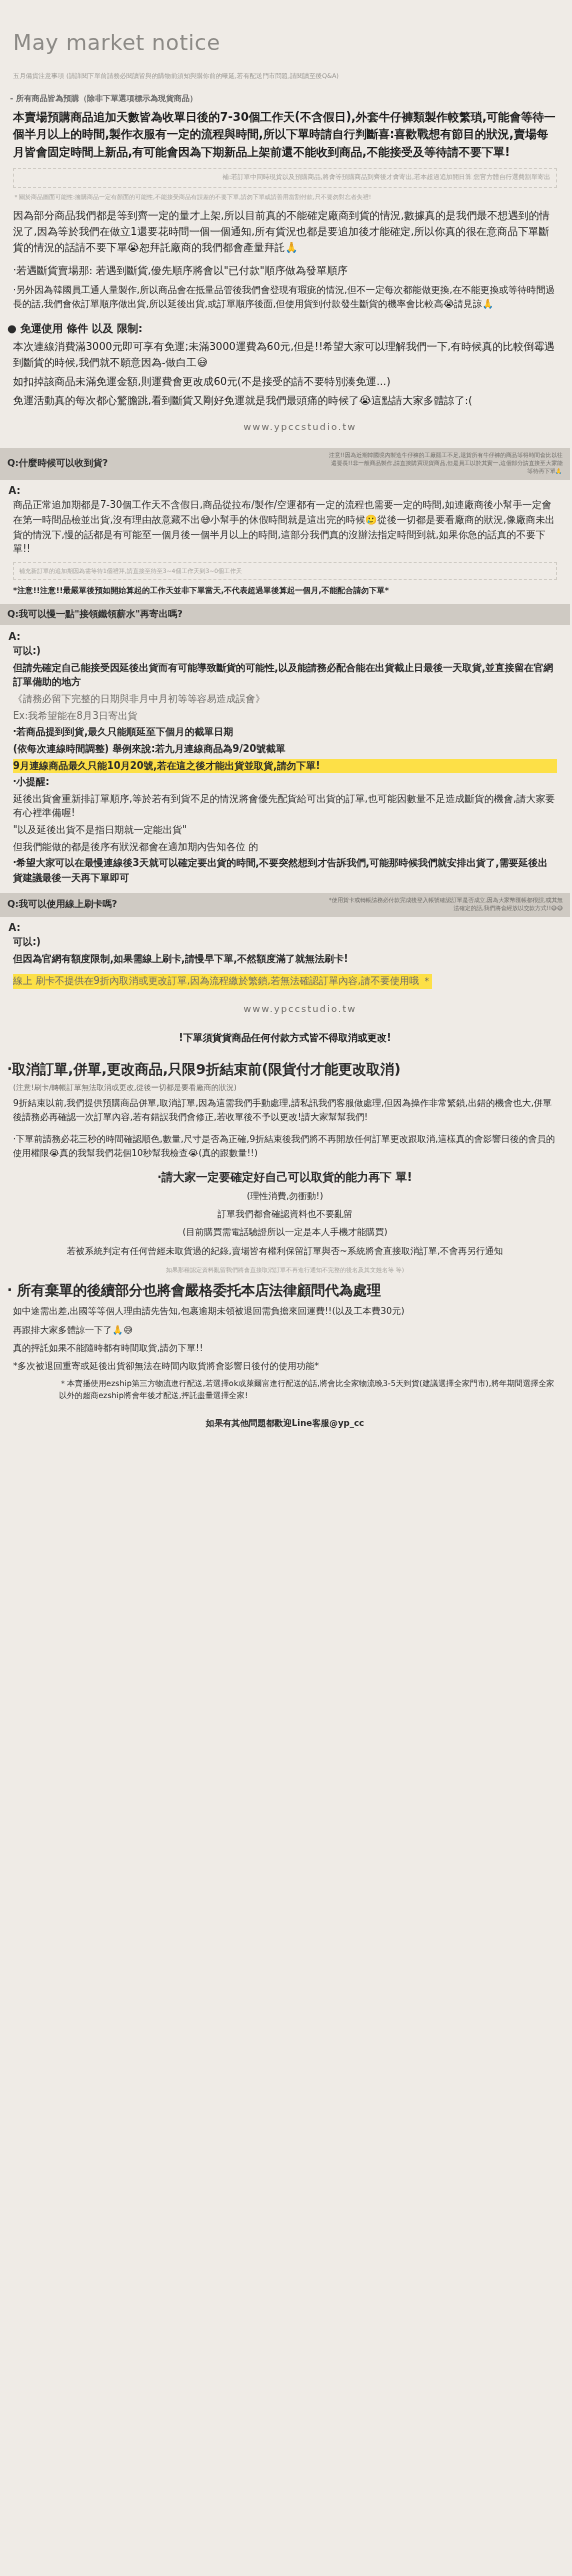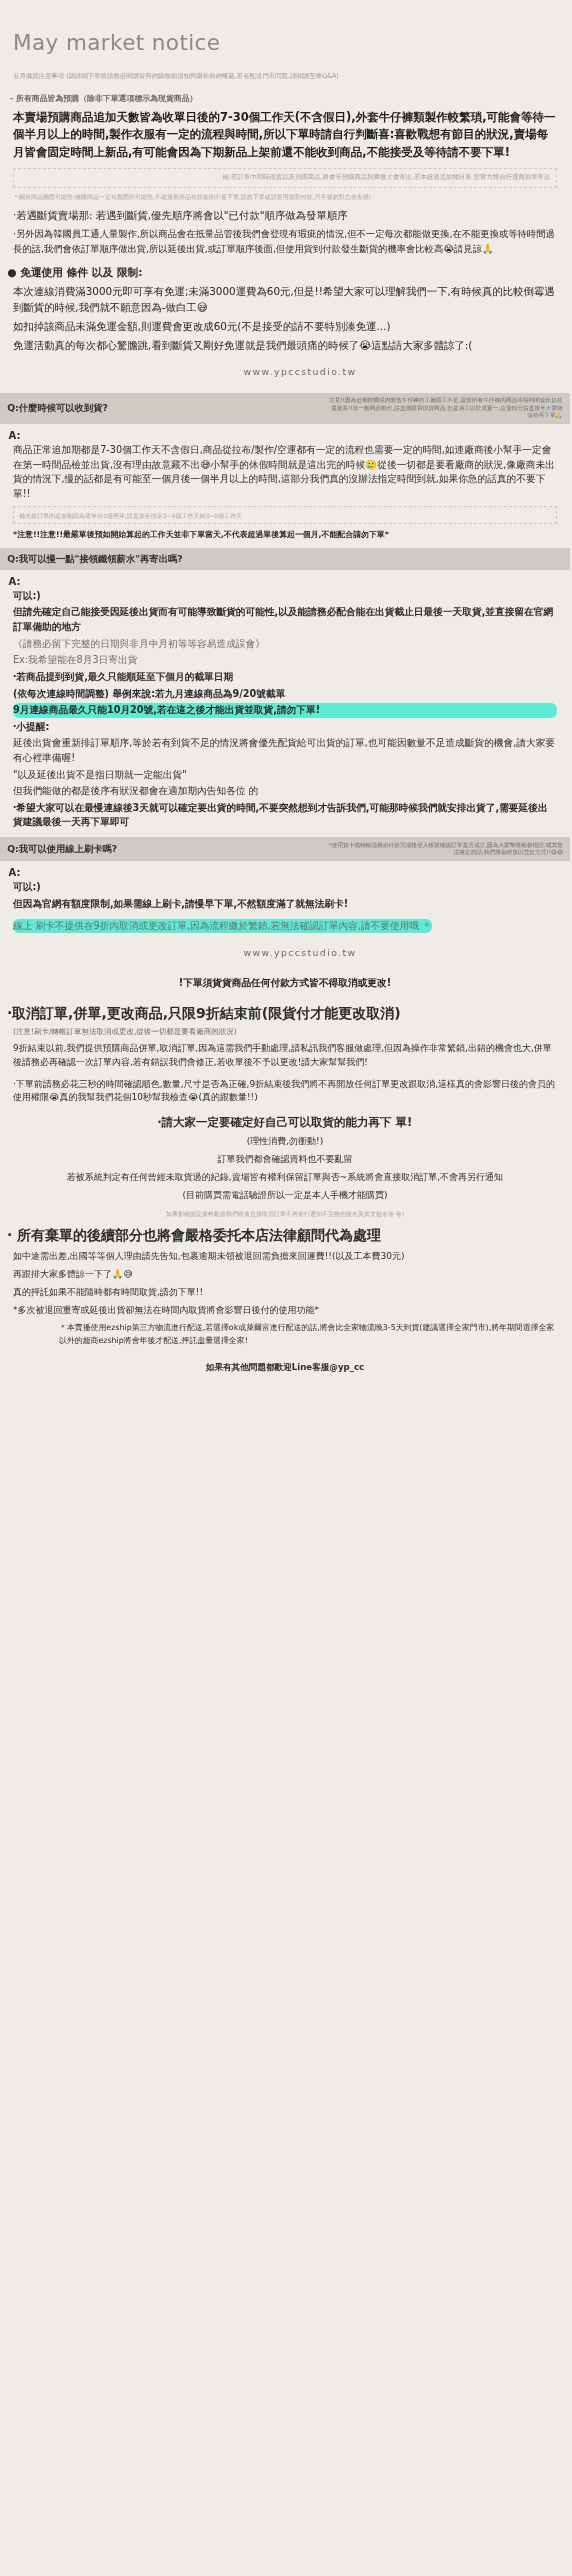--- a/index.html
+++ b/index.html
@@ -83,21 +83,21 @@
     max-width: 236px;
   }
   .ans-a {
     font-size: 10px;
     font-weight: bold;
     padding: 5.7px 0 0 8.6px;
   }
   .answer { padding: 0 13px; }
   .answer p { margin: 2.1px 0; font-size: 9.7px; line-height: 1.5; }
   .answer p.b { font-weight: bold; }
-  .hl { background: #5eead4; border-radius: 6px; }
+  .hl { background: #fde047; }
   .divider-note {
     font-size: 6px;
     color: #a5a39e;
     border: 0.7px dashed #cfcbc4;
     padding: 3.6px 5px;
     margin: 5px 0;
     line-height: 1.5;
   }
   .banner {
     text-align: center;
@@ -142,20 +142,21 @@
   <div class="sec-head">- 所有商品皆為預購（除非下單選項標示為現貨商品）</div>
 
   <div class="block">
     <div class="para big">本賣場預購商品追加天數皆為收單日後的7-30個工作天(不含假日),外套牛仔褲類製作較繁瑣,可能會等待一個半月以上的時間,製作衣服有一定的流程與時間,所以下單時請自行判斷喜:喜歡戰想有節目的狀況,賣場每月皆會固定時間上新品,有可能會因為下期新品上架前還不能收到商品,不能接受及等待請不要下單!</div>
   </div>
 
   <div class="note-box">補:若訂單中同時現貨以及預購商品,將會等預購商品到齊後才會寄出,若本超過追加開日算 您官方體自行選費割單寄出</div>
 
   <div class="block">
     <div class="tiny">＊關於商品圖面可能性:擁購商品一定有顏面的可能性,不能接受商品有誤差的不要下單,請勿下單或請善用當割付款,只不要勿對忘者失禮!</div>
+    <div class="para" style="padding-top:5.7px;">因為部分商品我們都是等到齊一定的量才上架,所以目前真的不能確定廠商到貨的情況,數據真的是我們最不想遇到的情況了,因為等於我們在做立1還要花時間一個一個通知,所有貨況也都是要追加後才能確定,所以你真的很在意商品下單斷貨的情況的話請不要下單😭恕拜託廠商的我們都會產量拜託🙏</div>
     <div class="para" style="padding-top:5.7px;">‧若遇斷貨賣場那:
 若遇到斷貨,優先順序將會以"已付款"順序做為發單順序</div>
     <div class="para" style="padding-top:2.9px;font-size:9.3px;">‧另外因為韓國員工通人量製作,所以商品會在抵量品管後我們會登現有瑕疵的情況,但不一定每次都能做更換,在不能更換或等待時間過長的話,我們會依訂單順序做出貨,所以延後出貨,或訂單順序後面,但使用貨到付款發生斷貨的機率會比較高😭請見諒🙏</div>
   </div>
 
   <div class="bullet-head">● 免運使用 條件 以及 限制:</div>
   <div class="block">
     <div class="para">本次連線消費滿3000元即可享有免運;未滿3000運費為60元,但是!!希望大家可以理解我們一下,有時候真的比較倒霉遇到斷貨的時候,我們就不願意因為-做白工😅</div>
     <div class="para">如扣掉該商品未滿免運金額,則運費會更改成60元(不是接受的請不要特別湊免運...)</div>
     <div class="para">免運活動真的每次都心驚膽跳,看到斷貨又剛好免運就是我們最頭痛的時候了😭這點請大家多體諒了:(</div>
@@ -212,22 +213,22 @@
   <div class="block">
     <div class="mini">(注意!刷卡/轉帳訂單無法取消或更改,從後一切都是要看廠商的狀況)</div>
     <div class="list-item" style="padding-top:4.3px;">9折結束以前,我們提供預購商品併單,取消訂單,因為這需我們手動處理,請私訊我們客服做處理,但因為操作非常繁鎖,出錯的機會也大,併單後請務必再確認一次訂單內容,若有錯誤我們會修正,若收單後不予以更改!請大家幫幫我們!</div>
     <div class="list-item" style="padding-top:5.7px;">‧下單前請務必花三秒的時間確認順色,數量,尺寸是否為正確,9折結束後我們將不再開放任何訂單更改跟取消,這樣真的會影響日後的會員的使用權限😭真的我幫我們花個10秒幫我檢查😭(真的跟數量!!)</div>
   </div>
 
   <div class="headline2">‧請大家一定要確定好自己可以取貨的能力再下 單!</div>
   <div class="block" style="text-align:center;">
     <div class="list-item">(理性消費,勿衝動!)</div>
     <div class="list-item">訂單我們都會確認資料也不要亂留</div>
+    <div class="list-item">(目前購買需電話驗證所以一定是本人手機才能購買)</div>
     <div class="list-item">若被系統判定有任何曾經未取貨過的紀錄,賣場皆有權利保留訂單與否~系統將會直接取消訂單,不會再另行通知</div>
-    <div class="list-item">(目前購買需電話驗證所以一定是本人手機才能購買)</div>
     <div class="tiny" style="padding-top:4.3px;">如果那種認定資料亂留我們將會直接取消訂單不再進行通知不完整的後名及其文姓名等 等)</div>
   </div>
 
   <div class="sec-title">‧ 所有棄單的後續部分也將會嚴格委托本店法律顧問代為處理</div>
   <div class="block">
     <div class="list-item">如中途需出差,出國等等個人理由請先告知,包裹逾期未領被退回需負擔來回運費!!(以及工本費30元)</div>
     <div class="list-item">再跟排大家多體諒一下了🙏😅</div>
     <div class="list-item">真的抨託如果不能隨時都有時間取貨,請勿下單!!</div>
     <div class="list-item">*多次被退回重寄或延後出貨卻無法在時間內取貨將會影響日後付的使用功能*</div>
     <div class="list-item" style="font-size:7.9px;margin-left:46px;">＊本賣播使用ezship第三方物流進行配送,若選擇ok或萊爾富進行配送的話,將會比全家物流晚3-5天到貨(建議選擇全家門市),將年期間選擇全家以外的超商ezship將會年後才配送,抨託盡量選擇全家!</div>

